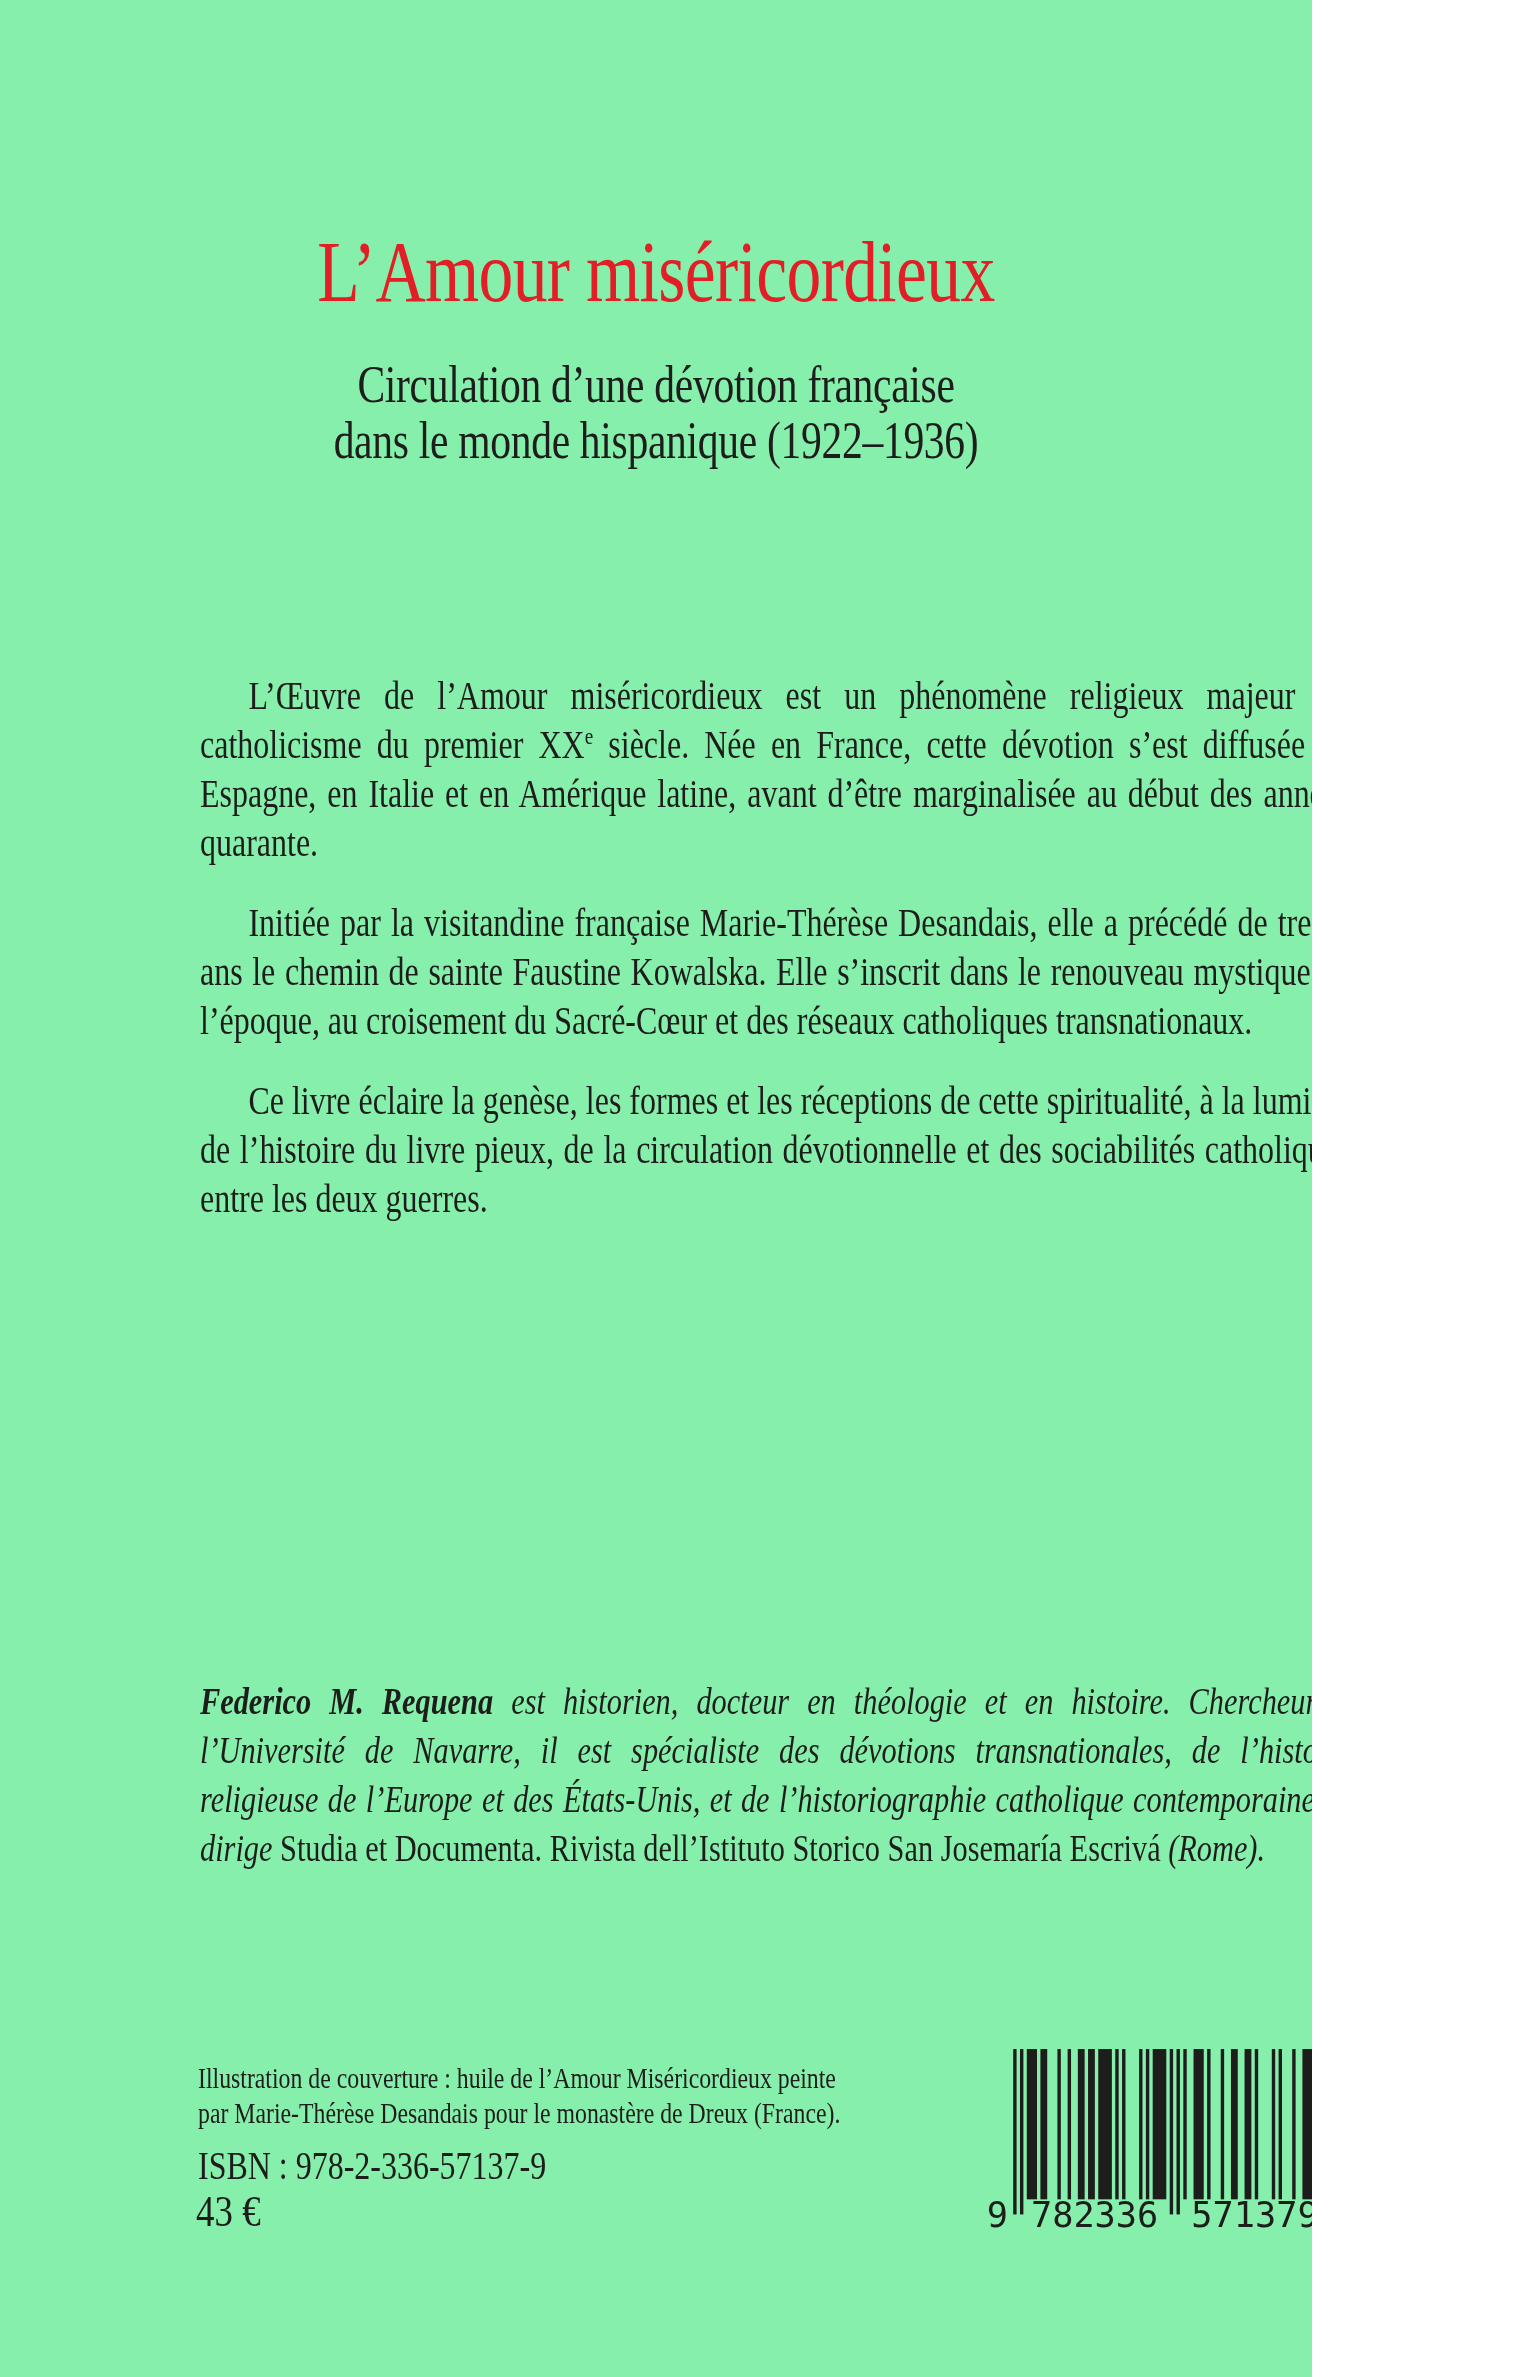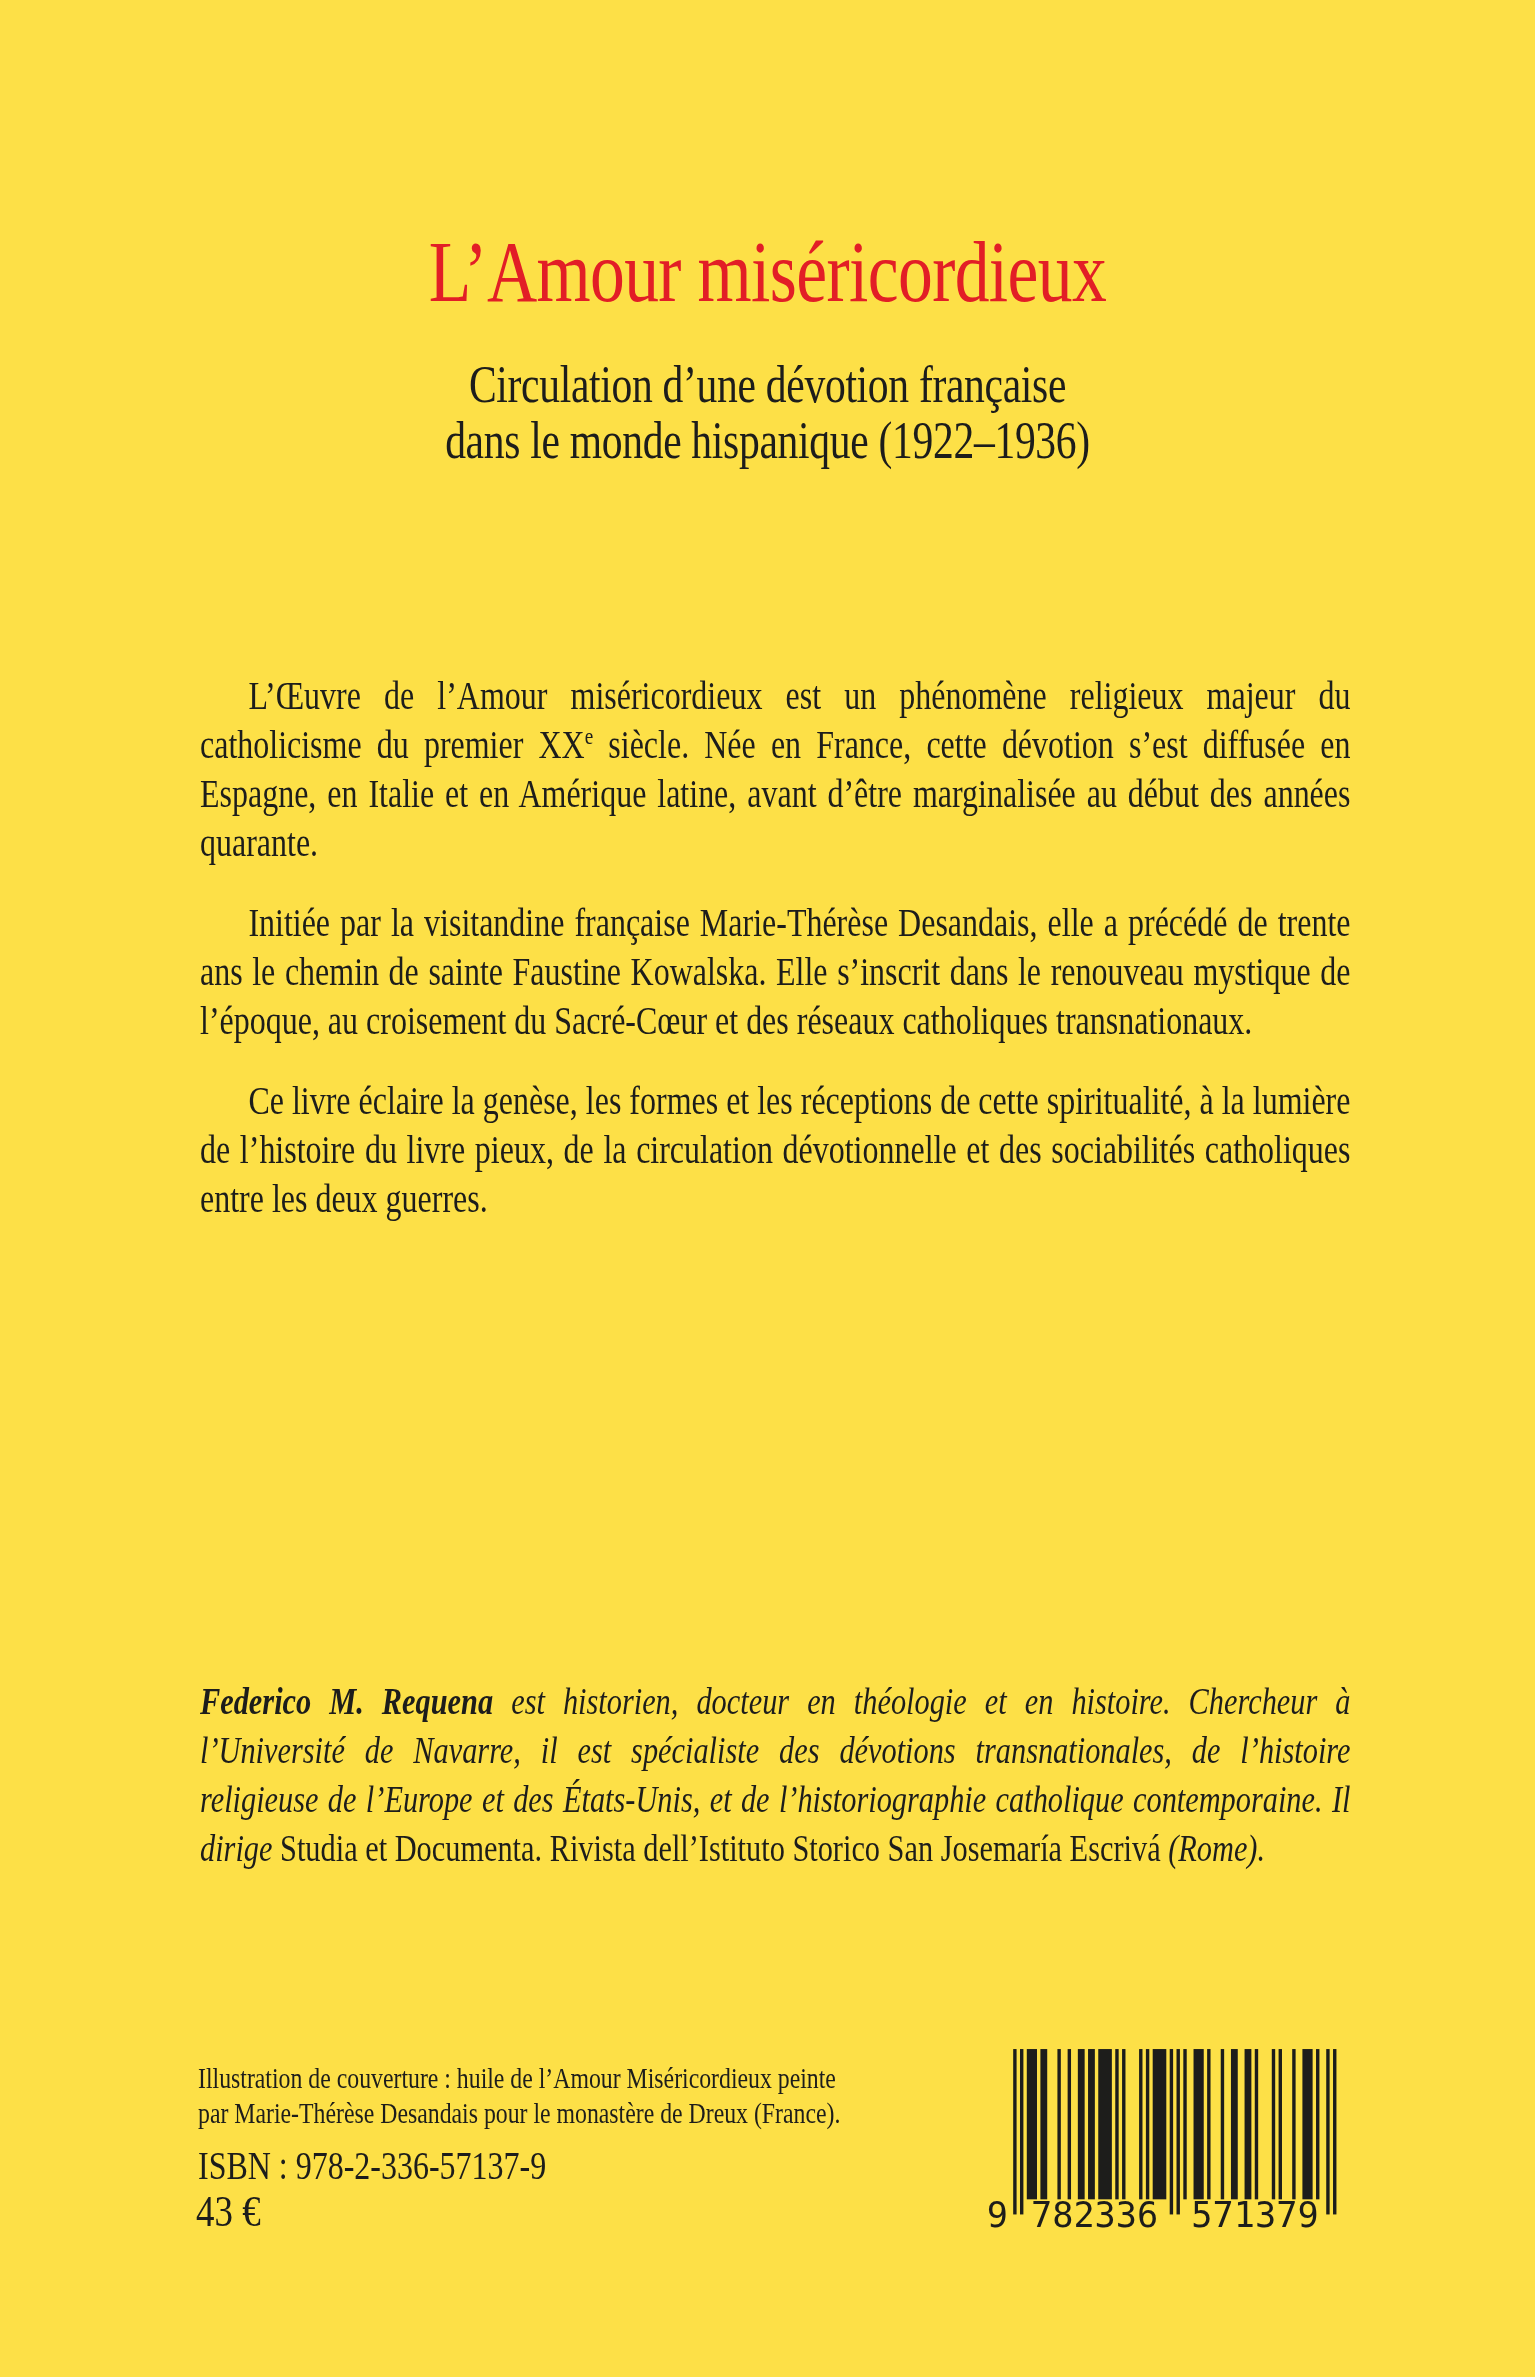--- a/index.html
+++ b/index.html
@@ -1,19 +1,19 @@
 <!DOCTYPE html>
 <html lang="fr" style="font-size:13.4px"><head>
 <meta charset="utf-8">
 <style>
   html,body{margin:0;padding:0;background:#ffffff;}
   .page{
     position:relative;
-    width:1535px;height:2377px;
-    background:#fde047;
+    width:1312px;height:2377px;
+    background:#86efac;
     color:#1d1d1b;
     font-family:"Liberation Serif", serif;
     overflow:hidden;
   }
   
   .title{
     position:absolute;top:228px;left:0;width:100%;
     margin:0;text-align:center;
     font-size:87px;line-height:1;font-weight:normal;
     letter-spacing:-0.8px;

